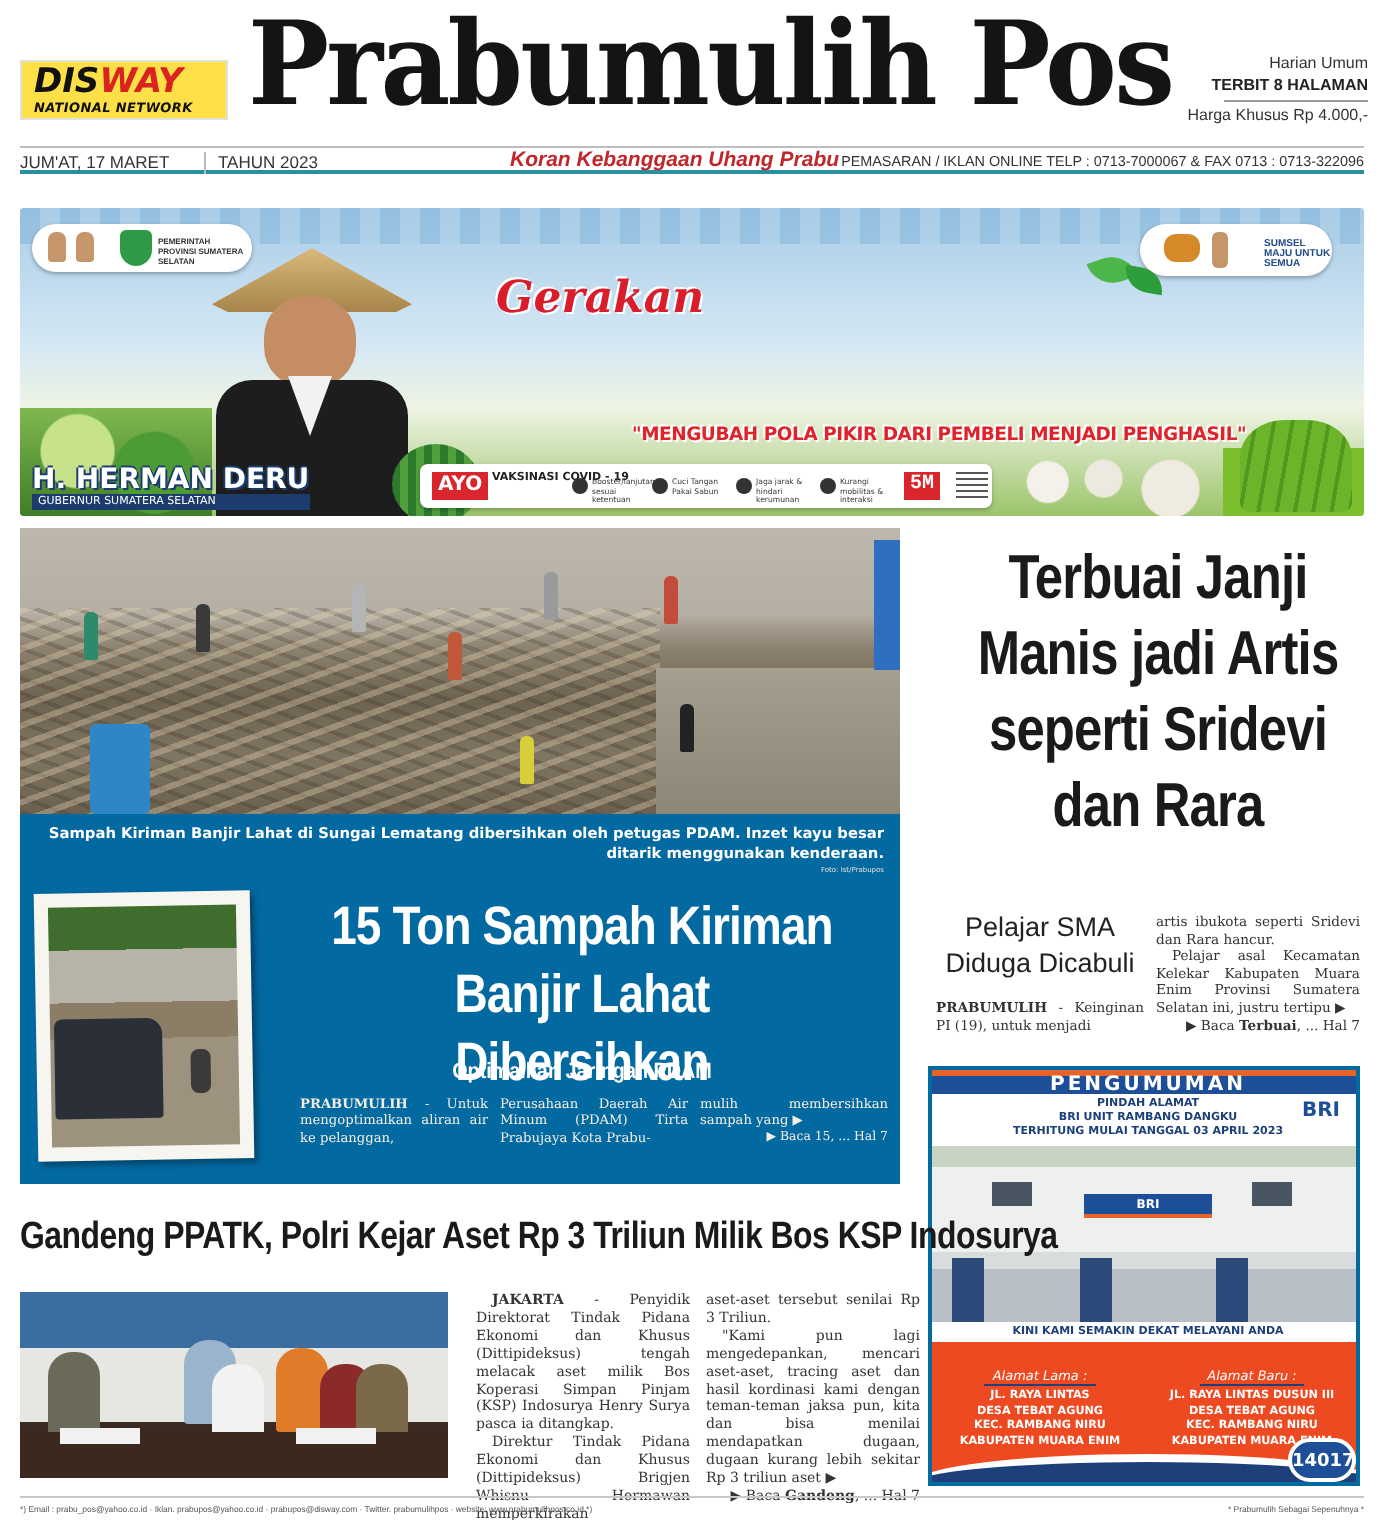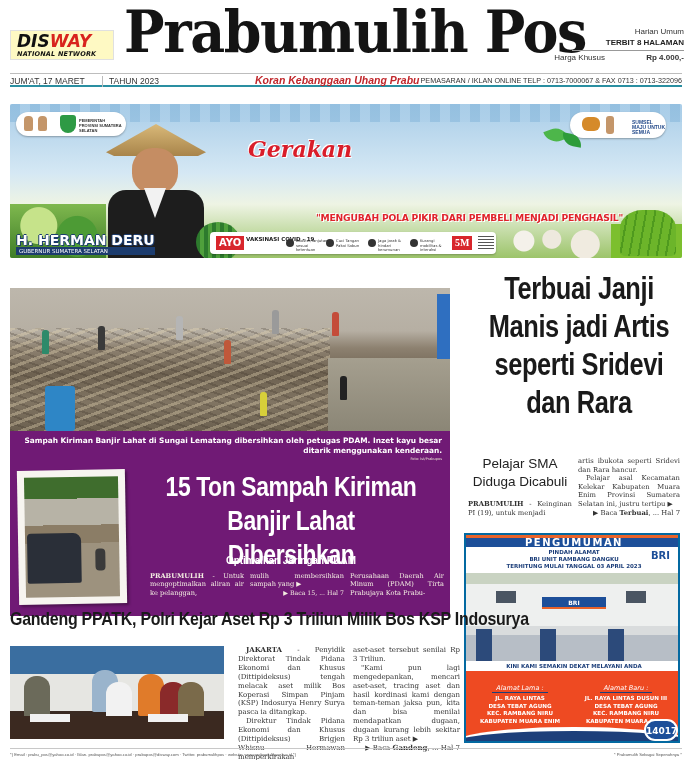--- a/index.html
+++ b/index.html
@@ -1,32 +1,32 @@
 <!DOCTYPE html>
 <html><head>
 <meta charset="utf-8">
 <style>
   * { box-sizing: border-box; margin: 0; padding: 0; }
   html, body { width: 700px; height: 760px; background: #ffffff; overflow: hidden; }
   body { font-family: "DejaVu Serif", serif; color: #1a1a1a; position: relative; }
 
   
   .masthead { position: absolute; left: 0; top: 0; width: 700px; height: 72px; }
-  .disway { position: absolute; left: 10px; top: 30px; width: 104px; height: 30px; border: 1px solid #e0e0e0; background:#fef9c3; }
+  .disway { position: absolute; left: 10px; top: 30px; width: 104px; height: 30px; border: 1px solid #e0e0e0; background:#fde047; }
   .disway .dw-top { position:absolute; left:6px; top:1px; font-family:"DejaVu Sans", sans-serif; font-weight:bold; font-style:italic; font-size:17px; letter-spacing:0px; line-height:18px; }
   .disway .dw-top .b { color:#111; }
   .disway .dw-top .r { color:#d8231e; }
   .disway .dw-bot { position:absolute; left:6px; top:19px; font-family:"DejaVu Sans", sans-serif; font-weight:bold; font-style:italic; font-size:6.5px; color:#111; letter-spacing:0.2px; }
   .paper-title { position:absolute; left:124px; top:-4px; font-family:"DejaVu Serif", serif; font-weight:bold; font-size:58px; letter-spacing:-1.5px; color:#141414; line-height:72px; white-space:nowrap; transform:scaleX(0.93); transform-origin:left top; }
   .meta-right { position:absolute; right:16px; top:27px; text-align:right; font-family:"Liberation Sans", sans-serif; color:#333; }
   .meta-right .l1 { font-size:8px; line-height:10px; }
   .meta-right .l2 { font-size:8px; font-weight:bold; line-height:11px; color:#222; }
   .meta-right .sep { border-top:1px solid #999; margin:2px 0 2px 18px; }
   .meta-right .l3 { font-size:8px; line-height:10px; }
-  .meta-right .l3 b { font-weight:bold;margin-left:39px; }
+  .meta-right .l3 b { font-weight:normal; }
 
   .dateline { position:absolute; left:10px; top:73px; width:672px; height:14px; border-top:1px solid #bdbdbd; border-bottom:2px solid #2a8fa1; font-family:"Liberation Sans", sans-serif; font-size:8.5px; color:#333; }
   .dateline .d1 { position:absolute; left:0; top:2px; }
   .dateline .d2 { position:absolute; left:92px; top:2px; padding-left:6px; border-left:1px solid #bbb; height:11px; }
   .dateline .tagline { position:absolute; left:245px; top:0px; font-family:Liberation Sans, sans-serif; font-style:italic; font-weight:bold; font-size:10.5px; color:#c0262a; }
   .dateline .contact { position:absolute; right:0; top:2px; font-size:7.2px; color:#333; }
 
   
   .banner { position:absolute; left:10px; top:104px; width:672px; height:154px; overflow:hidden; border-radius:2px;
     background: linear-gradient(180deg, #a9cde8 0%, #d5e8f4 45%, #eef4e4 65%, #9cc46a 100%); }
@@ -54,29 +54,29 @@
   .banner .smp { position:absolute; left:302px; top:42px; font-family:"DejaVu Serif", serif; font-style:italic; font-weight:bold; font-size:22px; color:#fff; text-shadow:2px 2px 0 #1f7a2a, -2px -2px 0 #1f7a2a, 2px -2px 0 #1f7a2a, -2px 2px 0 #1f7a2a, 0 3px 3px rgba(0,0,0,.4); letter-spacing:0.5px; }
   .banner .leaf { position:absolute; left:535px; top:24px; width:22px; height:14px; background:#4db64a; border-radius:0 14px 0 14px; transform:rotate(-20deg); }
   .banner .leaf2 { position:absolute; left:552px; top:30px; width:20px; height:12px; background:#2d9c3a; border-radius:0 12px 0 12px; transform:rotate(10deg); }
   .banner .sub1 { position:absolute; left:256px; top:95px; font-family:"DejaVu Sans", sans-serif; font-weight:bold; font-size:8.6px; color:#fff; text-shadow:1px 1px 0 #1c4f8a, -1px -1px 0 #1c4f8a, 1px -1px 0 #1c4f8a, -1px 1px 0 #1c4f8a; white-space:nowrap; letter-spacing:-0.2px; }
   .banner .sub2 { position:absolute; left:306px; top:108px; font-family:"DejaVu Sans", sans-serif; font-weight:bold; font-size:9.2px; color:#e0232b; text-shadow:1px 1px 0 #fff, -1px -1px 0 #fff; white-space:nowrap; letter-spacing:-0.2px; }
   .banner .health-strip { position:absolute; left:200px; top:128px; width:286px; height:22px; background:#fff; border-radius:4px; box-shadow:0 1px 2px rgba(0,0,0,.25); }
   .banner .health-strip .ayo { position:absolute; left:6px; top:4px; background:#d8262c; color:#fff; font-family:"DejaVu Sans", sans-serif; font-weight:bold; font-size:10px; padding:0 3px; line-height:14px; }
   .banner .health-strip .vak { position:absolute; left:36px; top:4px; font-family:"DejaVu Sans", sans-serif; font-weight:bold; font-size:5.5px; line-height:7px; color:#222; }
   .banner .health-strip .dot { position:absolute; top:7px; width:8px; height:8px; border-radius:50%; background:#333; }
   .banner .health-strip .dtxt { position:absolute; top:7px; font-family:"DejaVu Sans", sans-serif; font-size:3.8px; line-height:4.5px; color:#333; width:32px; }
-  .banner .health-strip .m5 { position:absolute; left:242px; top:4px; background:#d8262c; color:#fff; font-family:Liberation Serif, serif; font-weight:bold; font-size:10px; padding:0 3px; line-height:14px; }
+  .banner .health-strip .m5 { position:absolute; left:242px; top:4px; background:#d8262c; color:#fff; font-family:Liberation Mono, monospace; font-weight:bold; font-size:10px; padding:0 3px; line-height:14px; }
   .banner .health-strip .m5t { position:absolute; left:268px; top:4px; width:16px; height:14px; background: repeating-linear-gradient(180deg,#555 0 1px, transparent 1px 3px); }
   .banner .produce-l { position:absolute; left:0; top:100px; width:96px; height:54px; background: radial-gradient(circle at 30% 40%, #c6e38a 0 18px, transparent 19px), radial-gradient(circle at 70% 60%, #4d9b35 0 20px, transparent 21px), linear-gradient(180deg,#7fb84e,#3f7d28); }
   .banner .melon { position:absolute; left:186px; top:118px; width:44px; height:40px; border-radius:50%; background: repeating-linear-gradient(90deg,#2d7a2d 0 4px, #4fa03c 4px 8px); }
   .banner .produce-r { position:absolute; left:486px; top:120px; width:186px; height:34px; background: radial-gradient(circle at 15% 50%, #f4f1ea 0 10px, transparent 11px), radial-gradient(circle at 30% 45%, #eee9de 0 9px, transparent 10px), radial-gradient(circle at 48% 60%, #f0ebe0 0 14px, transparent 15px), linear-gradient(90deg, transparent 0 62%, #7cbf2e 62% 100%); }
   .banner .banana { position:absolute; left:610px; top:106px; width:56px; height:46px; background: repeating-linear-gradient(100deg,#6cb52a 0 7px, #4f9a1e 7px 9px); border-radius: 40% 40% 10% 10%; }
 
   
-  .main-story { position:absolute; left:10px; top:288px; width:440px; height:328px; background:#701a75; }
+  .main-story { position:absolute; left:10px; top:264px; width:440px; height:328px; background:#0369a1; }
   .main-photo { position:absolute; left:0; top:0; width:440px; height:143px; overflow:hidden;
     background: linear-gradient(180deg, #bdb7ac 0%, #b6afa3 30%, #8d8170 42%, #6d6150 60%, #807462 80%, #6b604f 100%); }
   .main-photo .debris { position:absolute; left:0; top:40px; width:320px; height:103px; background: repeating-linear-gradient(160deg, rgba(230,215,180,.35) 0 3px, transparent 3px 9px), repeating-linear-gradient(20deg, rgba(60,50,40,.25) 0 2px, transparent 2px 7px); }
   .main-photo .water { position:absolute; left:318px; top:70px; width:122px; height:73px; background: linear-gradient(180deg,#a59f8f,#8b8676); }
   .main-photo .barrel { position:absolute; left:35px; top:98px; width:30px; height:45px; background:#2e86c6; border-radius:3px; }
   .main-photo .tarp { position:absolute; left:427px; top:6px; width:13px; height:65px; background:#2f6fc0; }
   .main-photo .fig { position:absolute; width:7px; height:24px; background:#3a3a3a; border-radius:3px 3px 1px 1px; }
   .caption-strip { position:absolute; left:0; top:143px; width:440px; height:34px; }
   .caption-strip .cap { position:absolute; right:8px; top:5px; width:420px; text-align:right; font-family:"DejaVu Sans", sans-serif; font-weight:bold; font-size:7.4px; line-height:10px; color:#fff; }
   .caption-strip .credit { position:absolute; right:8px; top:26px; font-family:"DejaVu Sans", sans-serif; font-size:3.5px; color:#e8e0d2; }
@@ -226,25 +226,25 @@
   <div class="inset-photo">
     <div class="img">
       <div class="truck"></div>
       <div class="man"></div>
     </div>
   </div>
   <div class="main-head">15 Ton Sampah Kiriman Banjir Lahat Dibersihkan</div>
   <div class="main-sub">Optimalkan Jaringan PDAM</div>
   <div class="main-body">
     <div class="col"><b>PRABUMULIH</b><span> - Untuk mengoptimalkan aliran air ke pelanggan,</span></div>
+    <div class="col">Perusahaan Daerah Air Minum (PDAM) Tirta Prabujaya Kota Prabu-</div>
     <div class="col">
         <div>mulih membersihkan sampah yang ▶</div>
         <div class="cont">▶ Baca 15, ... Hal 7</div>
       </div>
-    <div class="col">Perusahaan Daerah Air Minum (PDAM) Tirta Prabujaya Kota Prabu-</div>
   </div>
 </div>
 
 <div class="right-head">Terbuai Janji Manis jadi Artis seperti Sridevi dan Rara</div>
 <div class="right-sub">Pelajar SMA Diduga Dicabuli</div>
 <div class="right-body rb1"><b>PRABUMULIH</b><span> - Keinginan PI (19), untuk menjadi</span></div>
 <div class="right-body rb2">
   <div>artis ibukota seperti Sridevi dan Rara hancur.</div>
   <div style="text-indent:8px">Pelajar asal Kecamatan Kelekar Kabupaten Muara Enim Provinsi Sumatera Selatan ini, justru tertipu ▶</div>
   <div class="cont"><span>▶ Baca </span><b>Terbuai</b><span>, ... Hal 7</span></div>

